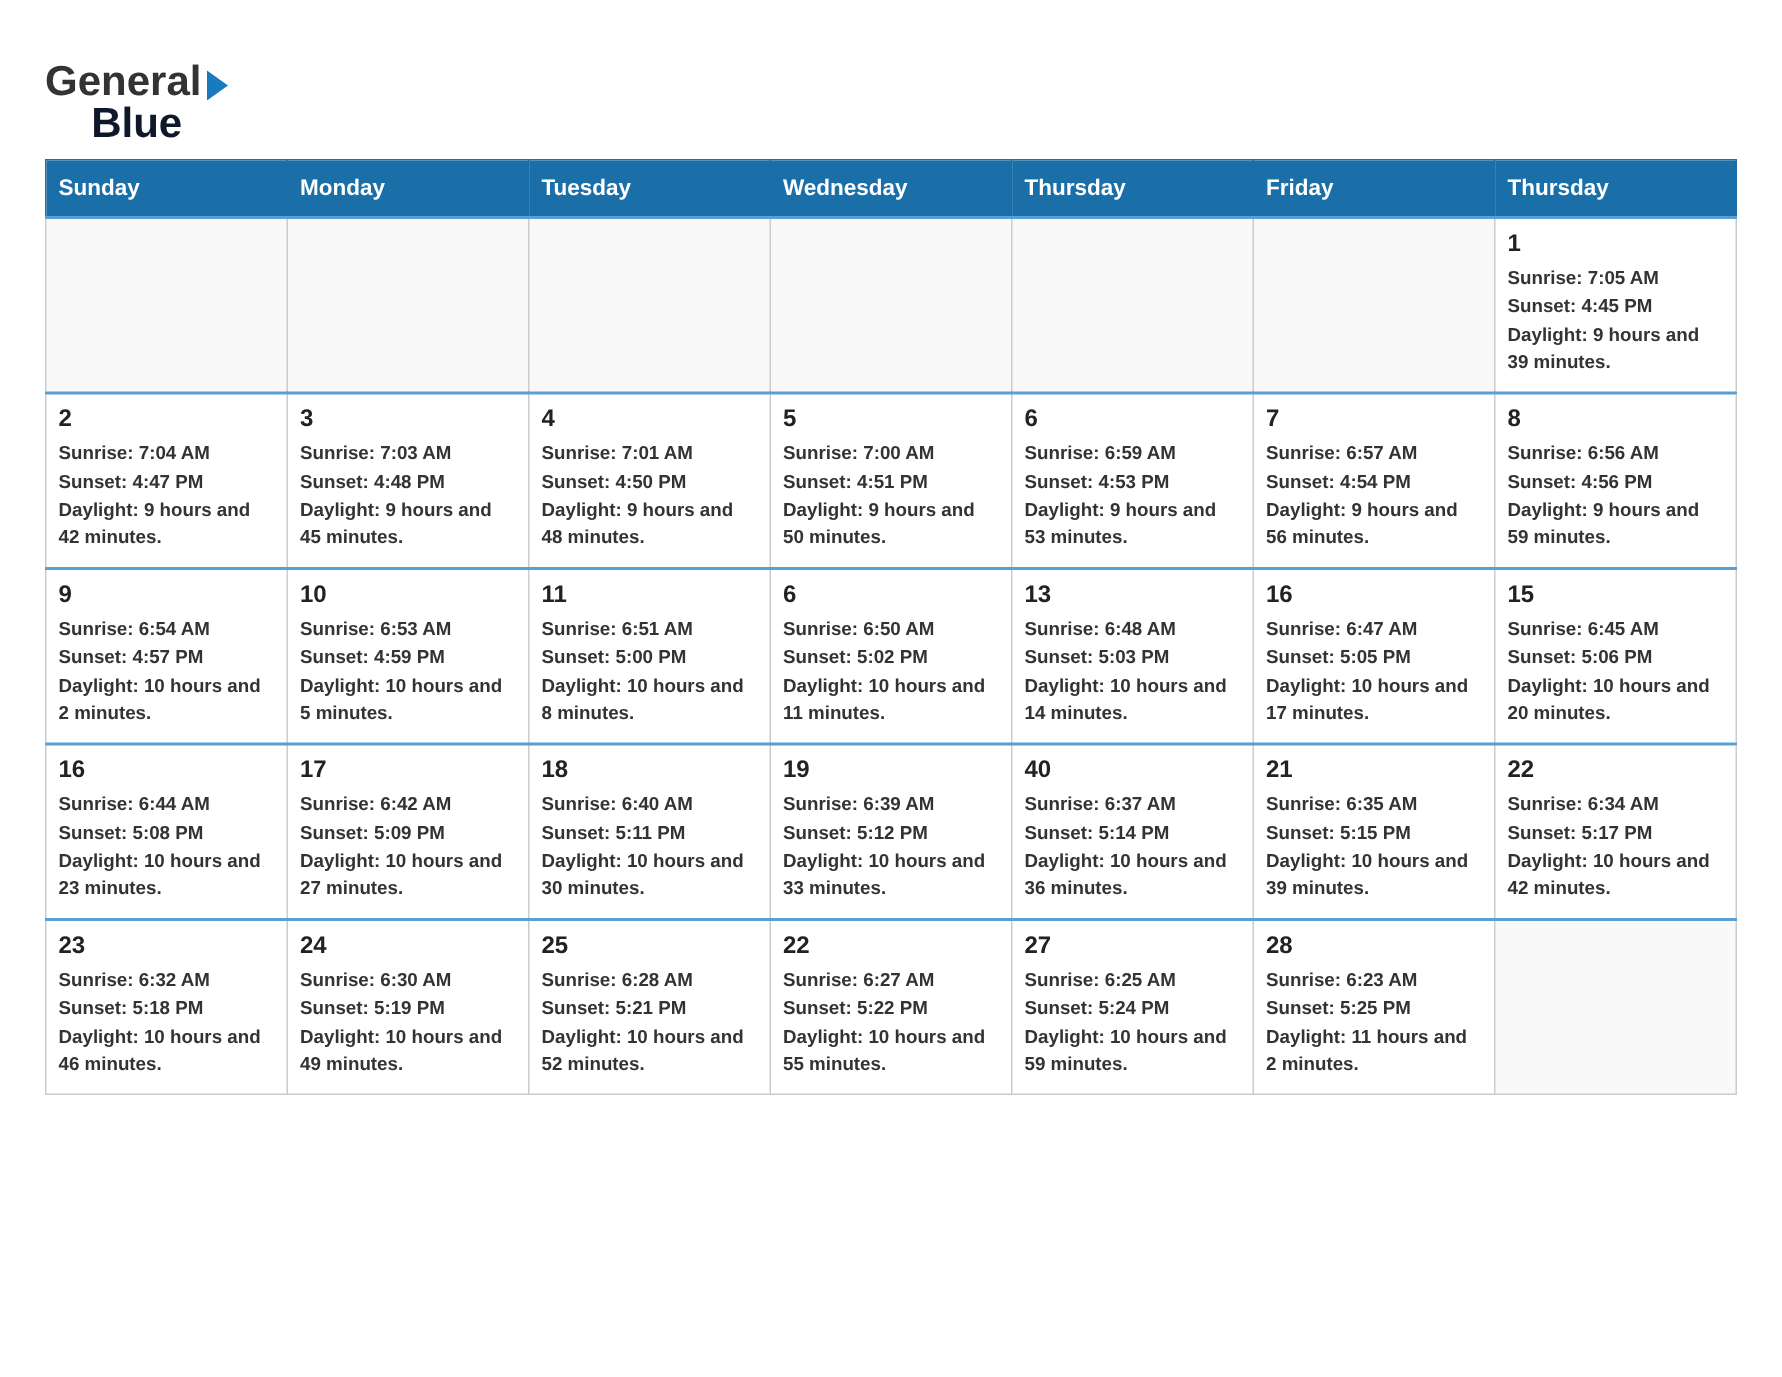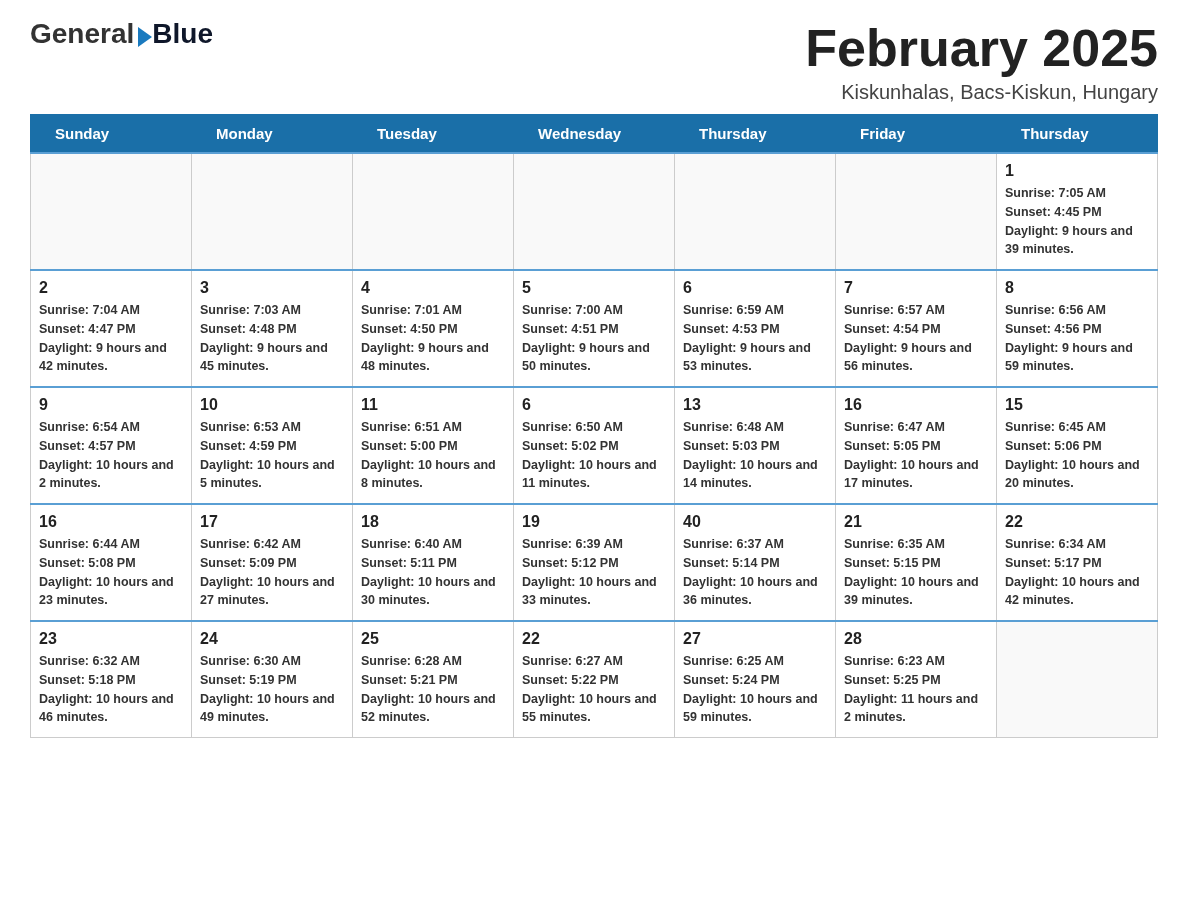--- a/index.html
+++ b/index.html
@@ -11,22 +11,23 @@
       padding: 20px 30px;
     }
     .header {
       display: flex;
       justify-content: space-between;
       align-items: flex-start;
       margin-bottom: 10px;
     }
     .logo {
       display: flex;
-      flex-direction: row;
-      align-items: flex-start;
+      flex-direction: column;
+      align-items: center;
+      margin-top: 20px;
     }
     .logo-general {
       font-size: 28px;
       font-weight: bold;
       color: #333;
       line-height: 1;
     }
     .logo-blue {
       font-size: 28px;
       font-weight: bold;
@@ -61,21 +62,21 @@
     .calendar {
       width: 100%;
       border-collapse: collapse;
       margin-top: 10px;
     }
     .calendar thead th {
       background: #1a6fa8;
       color: #fff;
       font-size: 15px;
       font-weight: bold;
-      padding: 10px 24px;
+      padding: 10px 8px;
       text-align: left;
       border: 1px solid #1a6fa8;
     }
     .calendar tbody td {
       vertical-align: top;
       border: 1px solid #ccc;
       padding: 8px 8px 10px 8px;
       width: 14.28%;
       font-size: 13px;
       color: #333;
@@ -106,24 +107,20 @@
 
 <div class="header">
   <div class="logo">
     <div>
       <span class="logo-general">General</span><span class="logo-arrow"></span>
     </div>
     <div>
       <span class="logo-blue">Blue</span>
     </div>
   </div>
-  <div class="title-block">
-    <div class="month-title">February 2025</div>
-    <div class="location">Kiskunhalas, Bacs-Kiskun, Hungary</div>
-  </div>
 </div>
 
 <table class="calendar">
   <thead>
     <tr>
     <th>Sunday</th>
         <th>Monday</th>
         <th>Tuesday</th>
         <th>Wednesday</th>
         <th>Thursday</th>

